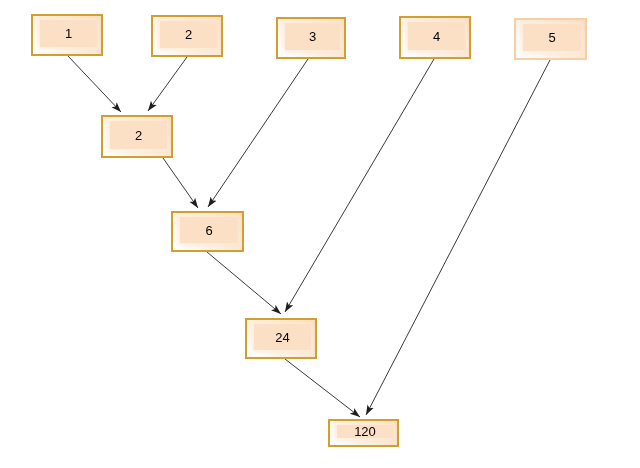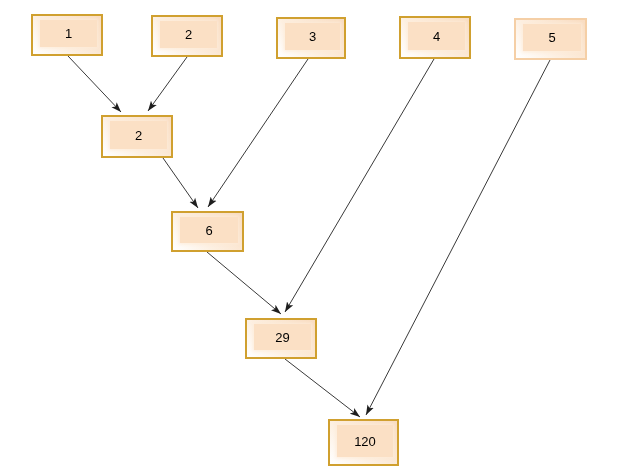--- a/index.html
+++ b/index.html
@@ -103,22 +103,22 @@
           <span class="node-label">2</span>
         </div>
       </div>
       <div class="node" style="left: 171px; top: 211px; width: 73px; height: 41px;">
         <div class="node-inner">
           <span class="node-label">6</span>
         </div>
       </div>
       <div class="node" style="left: 245px; top: 318px; width: 72px; height: 41px;">
         <div class="node-inner">
-          <span class="node-label">29</span>
+          <span class="node-label">24</span>
         </div>
       </div>
-      <div class="node" style="left: 328px; top: 419px; width: 71px; height: 47px;">
+      <div class="node" style="left: 328px; top: 419px; width: 71px; height: 28px;">
         <div class="node-inner">
           <span class="node-label">120</span>
         </div>
       </div>
     </div>
 </div>
 
 </body></html>

